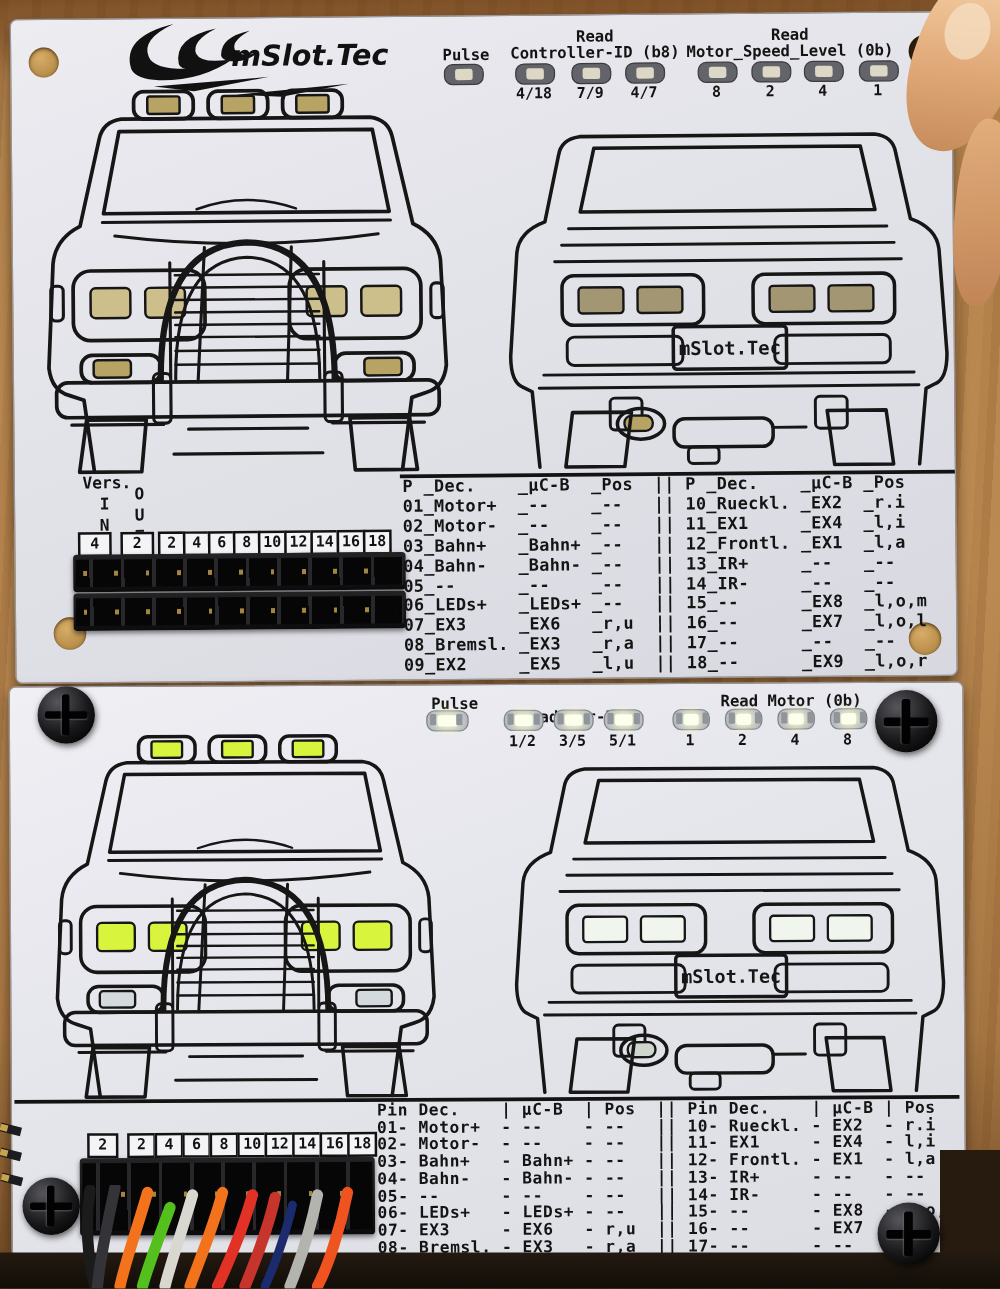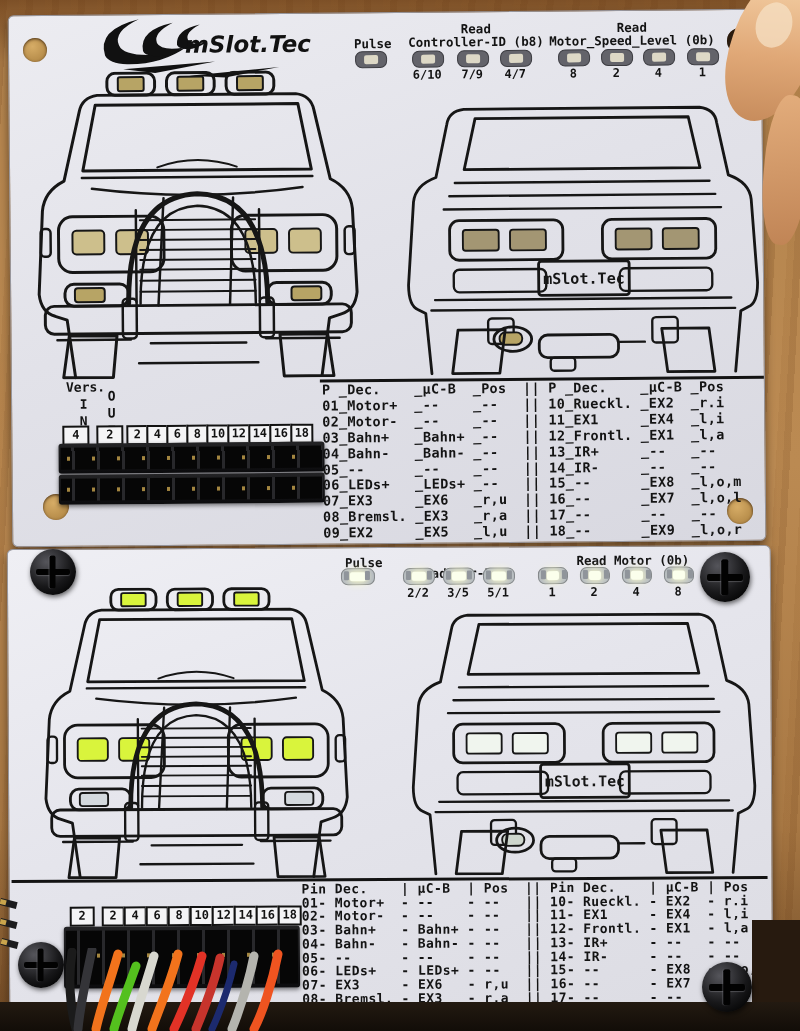--- a/index.html
+++ b/index.html
@@ -179,21 +179,21 @@
     <div class="sstxt" style="left:345px;top:23px;font-size:12.5px">Pulse</div>
     <div class="hled" style="left:346px;top:38px"></div>
 
     <div class="hdrgrp" style="left:392px;top:10px;width:150px">
       <div>Read</div>
       <div>Controller-ID (b8)</div>
     </div>
     <div class="hled" style="left:403px;top:38px"></div>
     <div class="hled" style="left:448px;top:38px"></div>
     <div class="hled" style="left:491px;top:38px"></div>
-    <div class="ledlab" style="left:395px;top:55px;width:46px">6/10</div>
+    <div class="ledlab" style="left:395px;top:55px;width:46px">4/18</div>
     <div class="ledlab" style="left:440px;top:55px;width:46px">7/9</div>
     <div class="ledlab" style="left:483px;top:55px;width:46px">4/7</div>
 
     <div class="hdrgrp" style="left:533px;top:10px;width:180px">
       <div>Read</div>
       <div>Motor_Speed_Level (0b)</div>
     </div>
     <div class="hled" style="left:549px;top:38px"></div>
     <div class="hled" style="left:592px;top:38px"></div>
     <div class="hled" style="left:634px;top:38px"></div>
@@ -254,21 +254,21 @@
 
     <div class="sstxt" style="left:337px;top:7px;font-size:12.5px">Pulse</div>
     <div class="hled lit" style="left:333px;top:20px;width:32px"></div>
 
     <div class="hdrgrp" style="left:380px;top:19px;width:140px">
       <div>Read Car-ID</div>
     </div>
     <div class="hled lit" style="left:395px;top:20px"></div>
     <div class="hled lit" style="left:435px;top:20px"></div>
     <div class="hled lit" style="left:475px;top:20px"></div>
-    <div class="ledlab" style="left:387px;top:38px;width:46px">2/2</div>
+    <div class="ledlab" style="left:387px;top:38px;width:46px">1/2</div>
     <div class="ledlab" style="left:427px;top:38px;width:46px">3/5</div>
     <div class="ledlab" style="left:467px;top:38px;width:46px">5/1</div>
 
     <div class="hdrgrp" style="left:545px;top:7px;width:160px">
       <div>Read Motor (0b)</div>
     </div>
     <div class="hled lit" style="left:530px;top:20px;width:28px"></div>
     <div class="hled lit" style="left:572px;top:20px;width:28px"></div>
     <div class="hled lit" style="left:614px;top:20px;width:28px"></div>
     <div class="hled lit" style="left:656px;top:20px;width:28px"></div>

